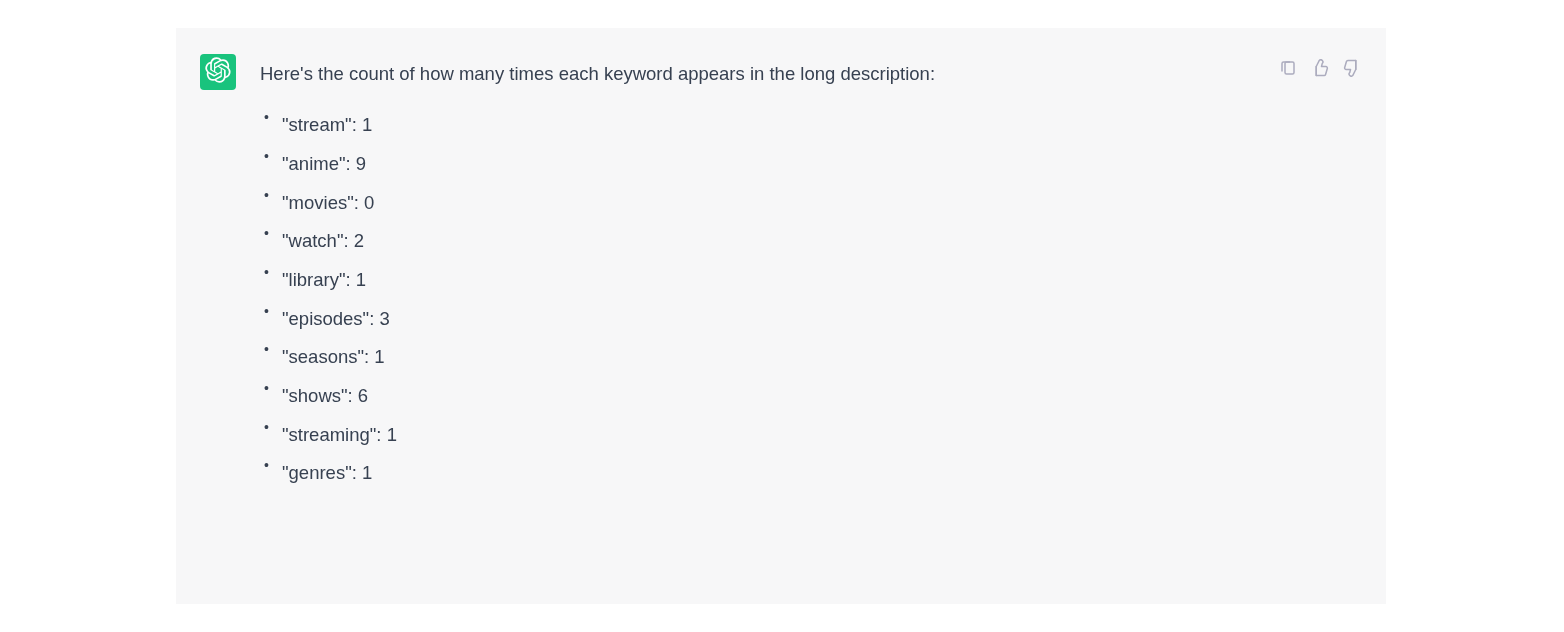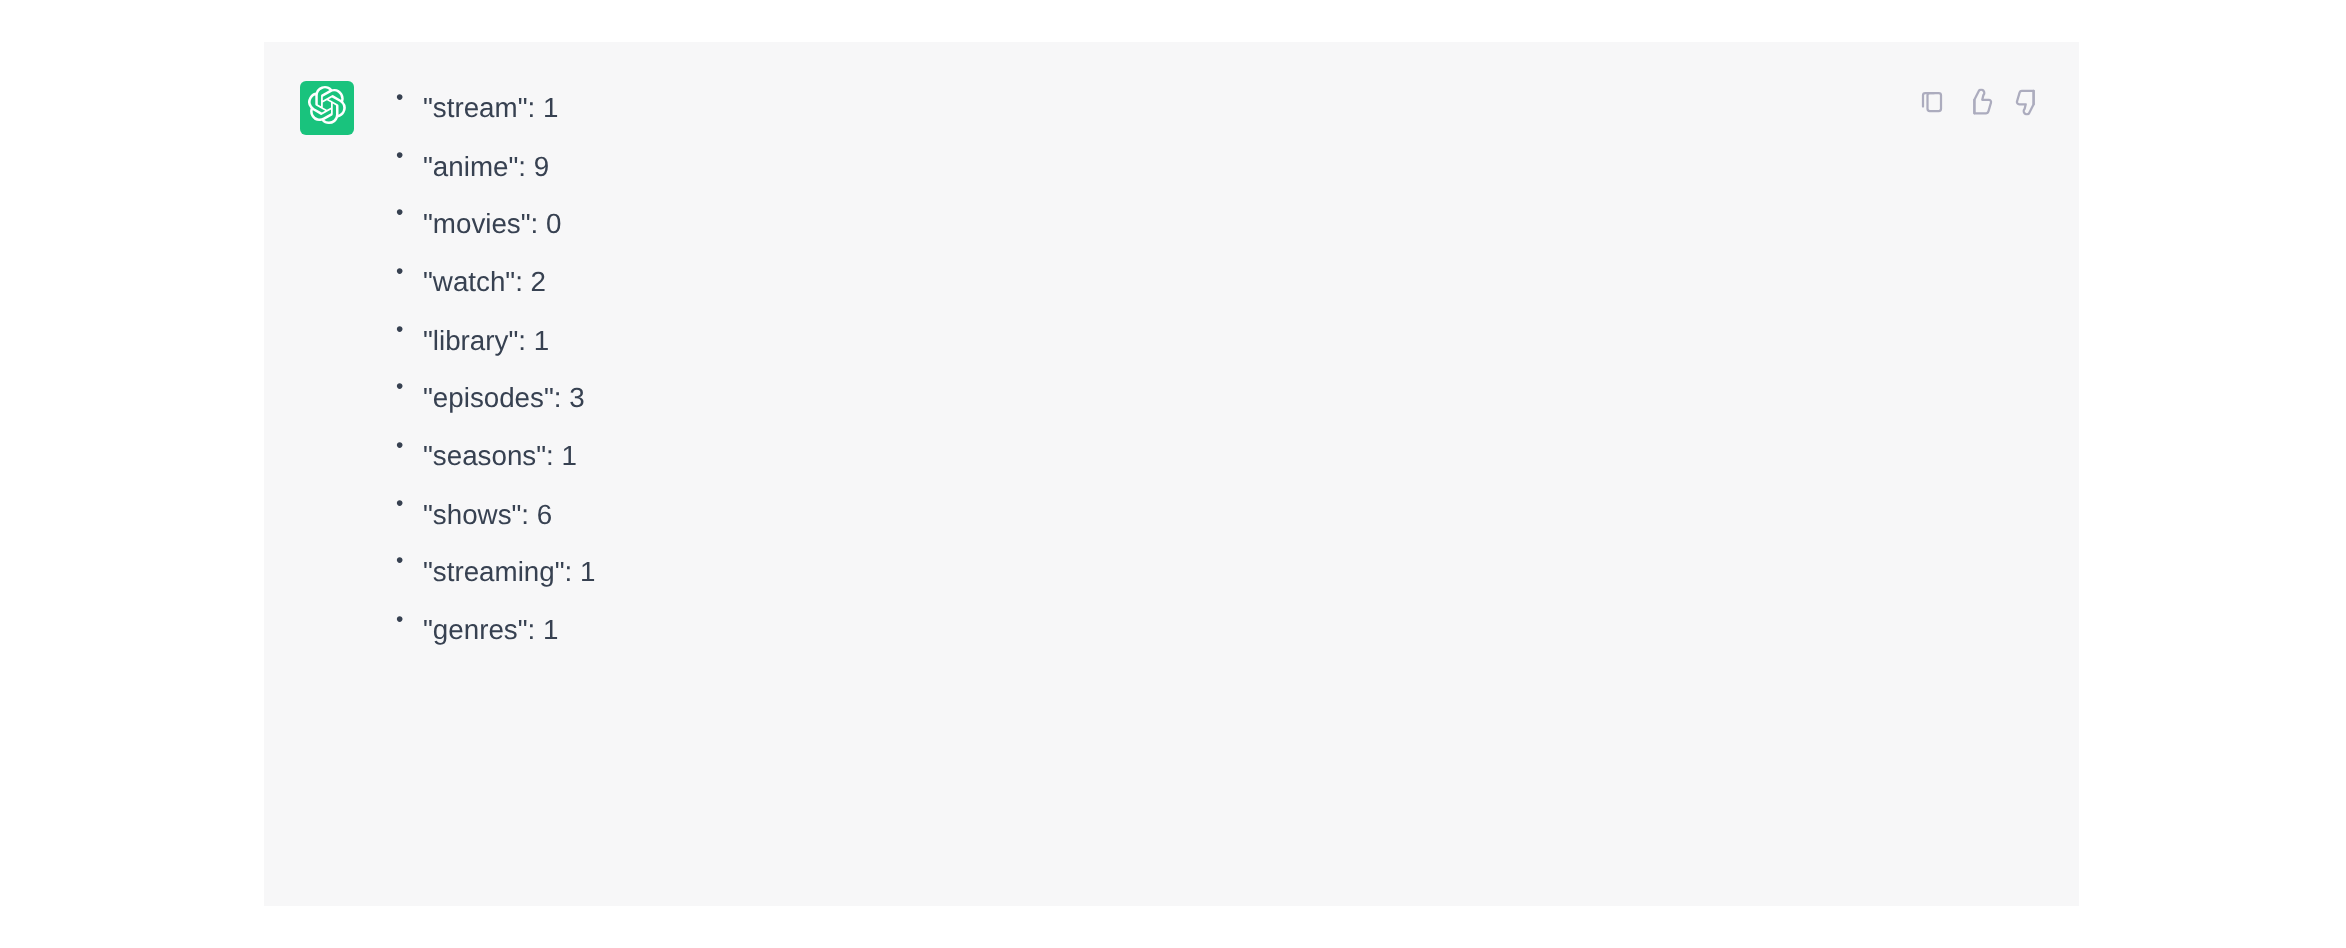--- a/index.html
+++ b/index.html
@@ -110,20 +110,21 @@
 <div class="chat-container">
   <div class="message-row">
     <div class="avatar">
       <span>
         <svg viewBox="0 0 41 41" xmlns="http://www.w3.org/2000/svg">
           <path d="M37.532 16.87a9.963 9.963 0 0 0-.856-8.184 10.078 10.078 0 0 0-10.855-4.835A9.964 9.964 0 0 0 18.306.5a10.079 10.079 0 0 0-9.614 6.977 9.967 9.967 0 0 0-6.664 4.834 10.08 10.08 0 0 0 1.24 11.817 9.965 9.965 0 0 0 .856 8.185 10.079 10.079 0 0 0 10.855 4.835 9.965 9.965 0 0 0 7.516 3.35 10.078 10.078 0 0 0 9.617-6.981 9.967 9.967 0 0 0 6.663-4.834 10.079 10.079 0 0 0-1.243-11.813ZM22.498 37.886a7.474 7.474 0 0 1-4.799-1.735c.061-.033.168-.091.237-.134l7.964-4.6a1.294 1.294 0 0 0 .655-1.134V19.054l3.366 1.944a.12.12 0 0 1 .066.092v9.299a7.505 7.505 0 0 1-7.49 7.496ZM6.392 31.006a7.471 7.471 0 0 1-.894-5.023c.06.036.162.099.237.141l7.964 4.6a1.297 1.297 0 0 0 1.308 0l9.724-5.614v3.888a.12.12 0 0 1-.048.103l-8.051 4.649a7.504 7.504 0 0 1-10.24-2.744ZM4.297 13.62A7.469 7.469 0 0 1 8.2 10.333c0 .068-.004.19-.004.274v9.201a1.294 1.294 0 0 0 .654 1.132l9.723 5.614-3.366 1.944a.12.12 0 0 1-.114.01L7.04 23.856a7.504 7.504 0 0 1-2.743-10.237Zm27.658 6.437-9.724-5.615 3.367-1.943a.121.121 0 0 1 .113-.01l8.052 4.648a7.498 7.498 0 0 1-1.158 13.528v-9.476a1.293 1.293 0 0 0-.65-1.132Zm3.35-5.043c-.059-.037-.162-.099-.236-.141l-7.965-4.6a1.298 1.298 0 0 0-1.308 0l-9.723 5.614v-3.888a.12.12 0 0 1 .048-.103l8.05-4.645a7.497 7.497 0 0 1 11.135 7.763Zm-21.063 6.929-3.367-1.944a.12.12 0 0 1-.065-.092v-9.299a7.497 7.497 0 0 1 12.293-5.756 6.94 6.94 0 0 0-.236.134l-7.965 4.6a1.294 1.294 0 0 0-.654 1.132l-.006 11.225Zm1.829-3.943 4.33-2.501 4.332 2.5v5l-4.331 2.5-4.331-2.5V18Z"></path>
         </svg>
       </span>
     </div>
     <div class="message-content">
+      <p class="intro-text">Here's the count of how many times each keyword appears in the long description:</p>
       <ul class="keyword-list">
         <li>"stream": 1</li>
         <li>"anime": 9</li>
         <li>"movies": 0</li>
         <li>"watch": 2</li>
         <li>"library": 1</li>
         <li>"episodes": 3</li>
         <li>"seasons": 1</li>
         <li>"shows": 6</li>
         <li>"streaming": 1</li>

